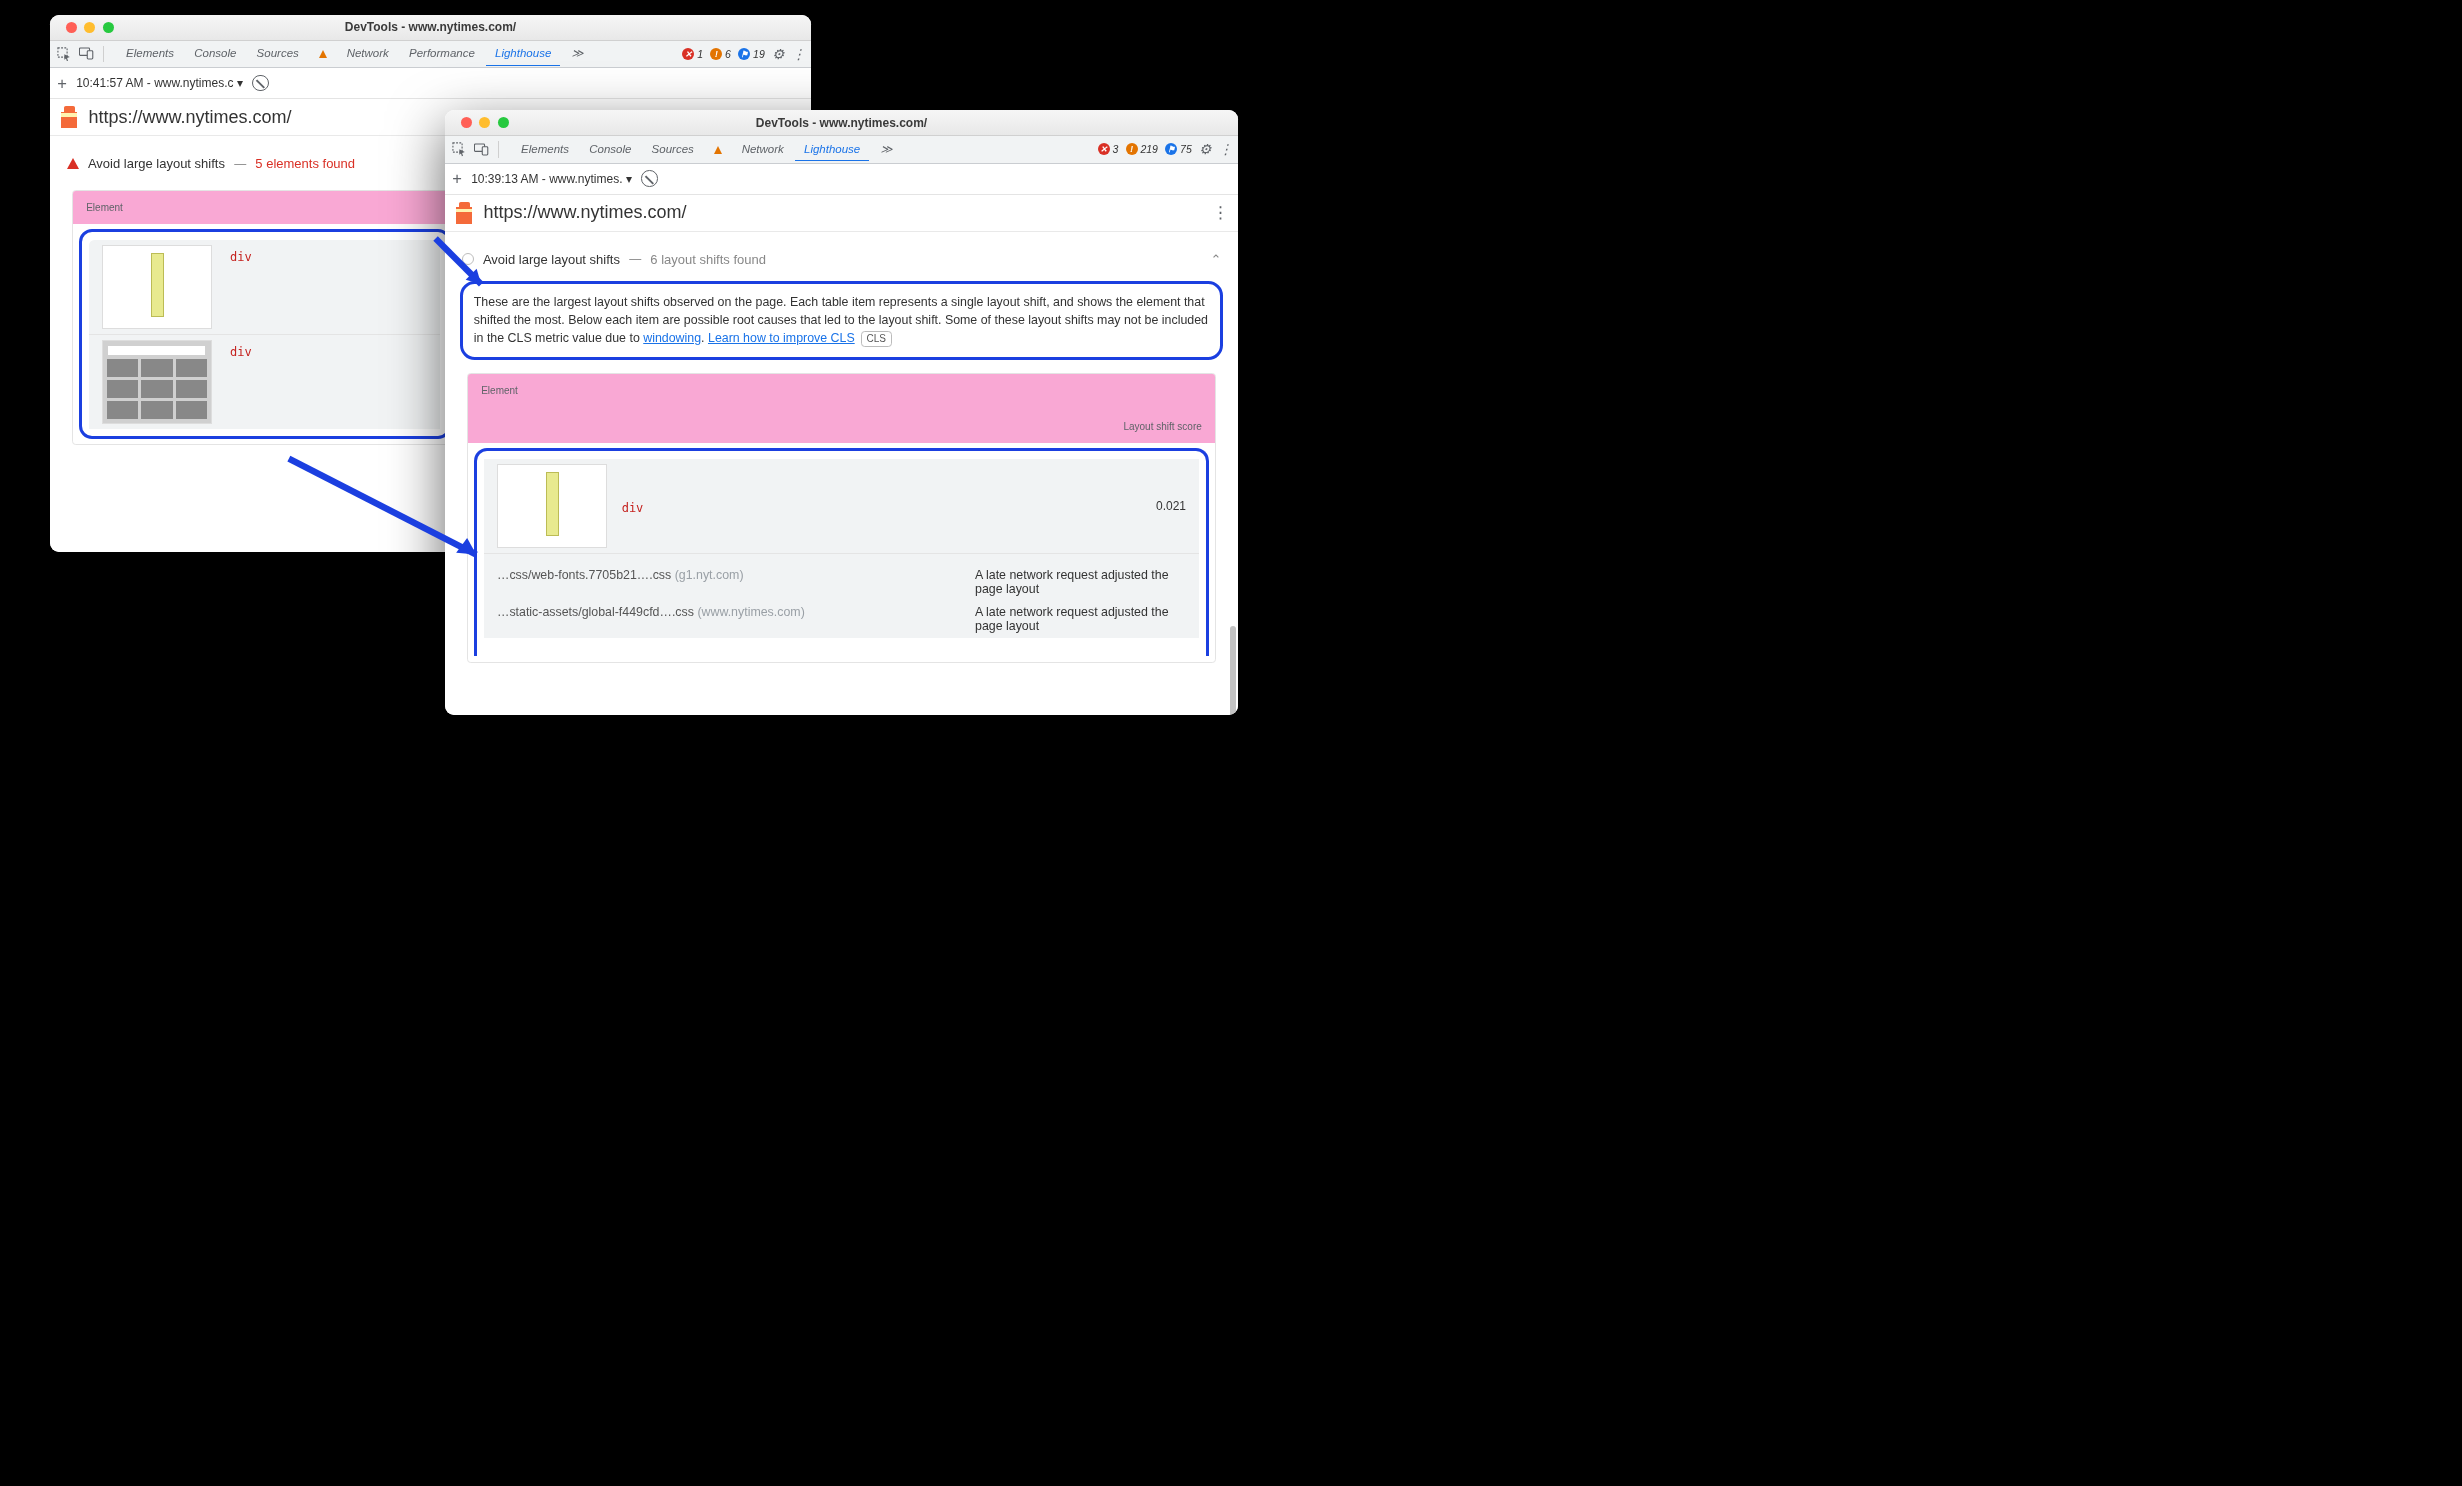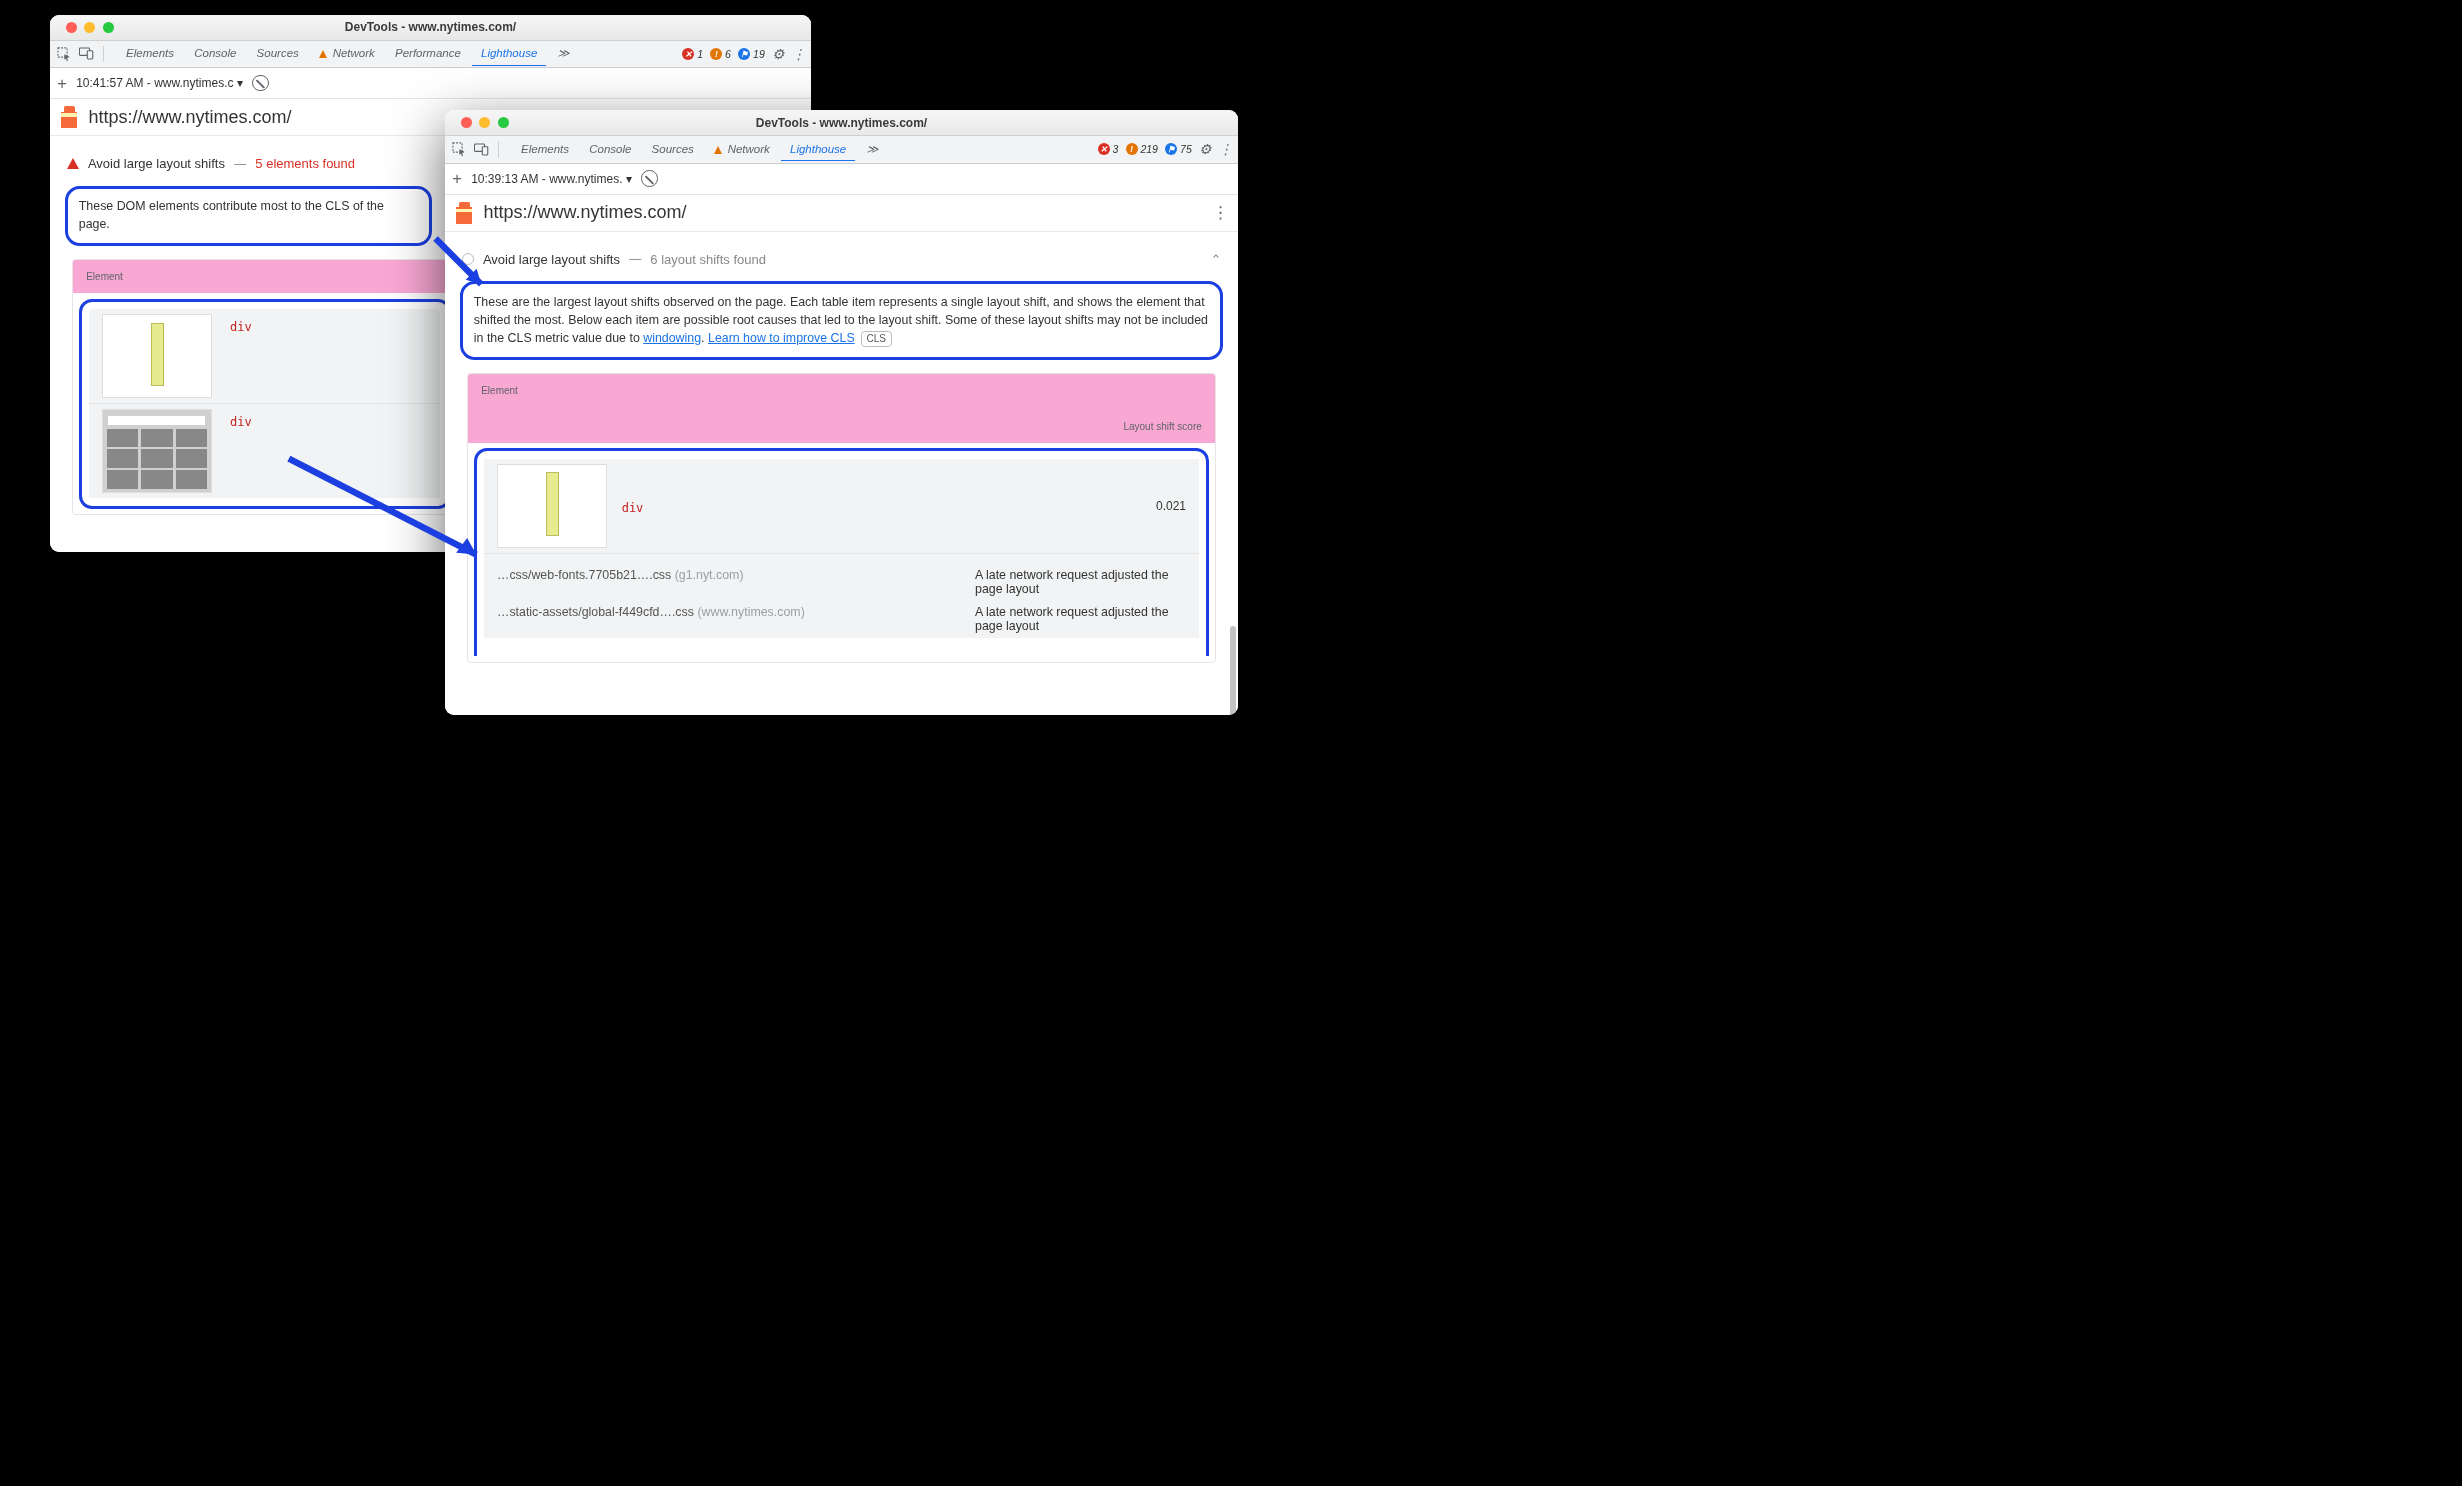--- a/index.html
+++ b/index.html
@@ -53,21 +53,21 @@
   }
   .dt-icon {
     width:18.3px; height:18.3px; display:flex;align-items:center;justify-content:center;
     color:#5f6368; font-size:12px;
   }
   .dt-tabs { display:flex; align-items:center; gap:1.8px; margin-left:5.5px; }
   .dt-tab {
     padding: 5.5px 9.2px; font-size:11.5px; color:#5f6368; cursor:pointer;
     border-bottom:1.8px solid transparent;
   }
-  .dt-tab.warn { color:#5f6368; display:flex;align-items:center;gap:2px;}
+  .dt-tab.warn { color:#5f6368; display:flex;align-items:center;gap:16px;}
   .dt-tab.active { color:#1a73e8; border-bottom-color:#1a73e8; }
   .dt-chip-warn::before{
     content:""; width:0;height:0;border-left:4.6px solid transparent;border-right:4.6px solid transparent;border-bottom:8.3px solid #e37400;display:inline-block;margin-right:3.7px;vertical-align:-0.9px;
   }
   .dt-meta { margin-left:auto; display:flex; align-items:center; gap:7.3px; }
   .badge { display:flex;align-items:center;gap:2.8px;font-size:10.5px;}
   .badge .dot{width:12px;height:12px;border-radius:50%;display:flex;align-items:center;justify-content:center;color:#fff;font-size:8.3px;font-weight:700;}
   .dot.err{background:#d93025;} .dot.wr{background:#e37400;} .dot.bl{background:#1a73e8;}
   .dt-gear, .dt-more { color:#5f6368; font-size:13.8px; }
 
@@ -223,23 +223,20 @@
   </div>
 
   <div class="content">
     <div class="audit-row">
       <div class="tri-warn"></div>
       <span class="audit-title">Avoid large layout shifts</span>
       <span style="color:#888">—</span>
       <span class="audit-sub">5 elements found</span>
     </div>
 
-    <div class="callout" style="max-width:367px">
-      <p>These DOM elements contribute most to the CLS of the page.</p>
-    </div>
 
     <div class="tbl" style="max-width:385px">
       <div class="thead">
         <span>Element</span>
       </div>
       <div class="cbox" style="margin:5.5px;">
         <div class="trow" style="border-top:none;border-radius:5.5px 5.5px 0 0">
           <div class="thumb"><div class="bar"></div></div>
           <span class="elcode">div</span>
         </div>

